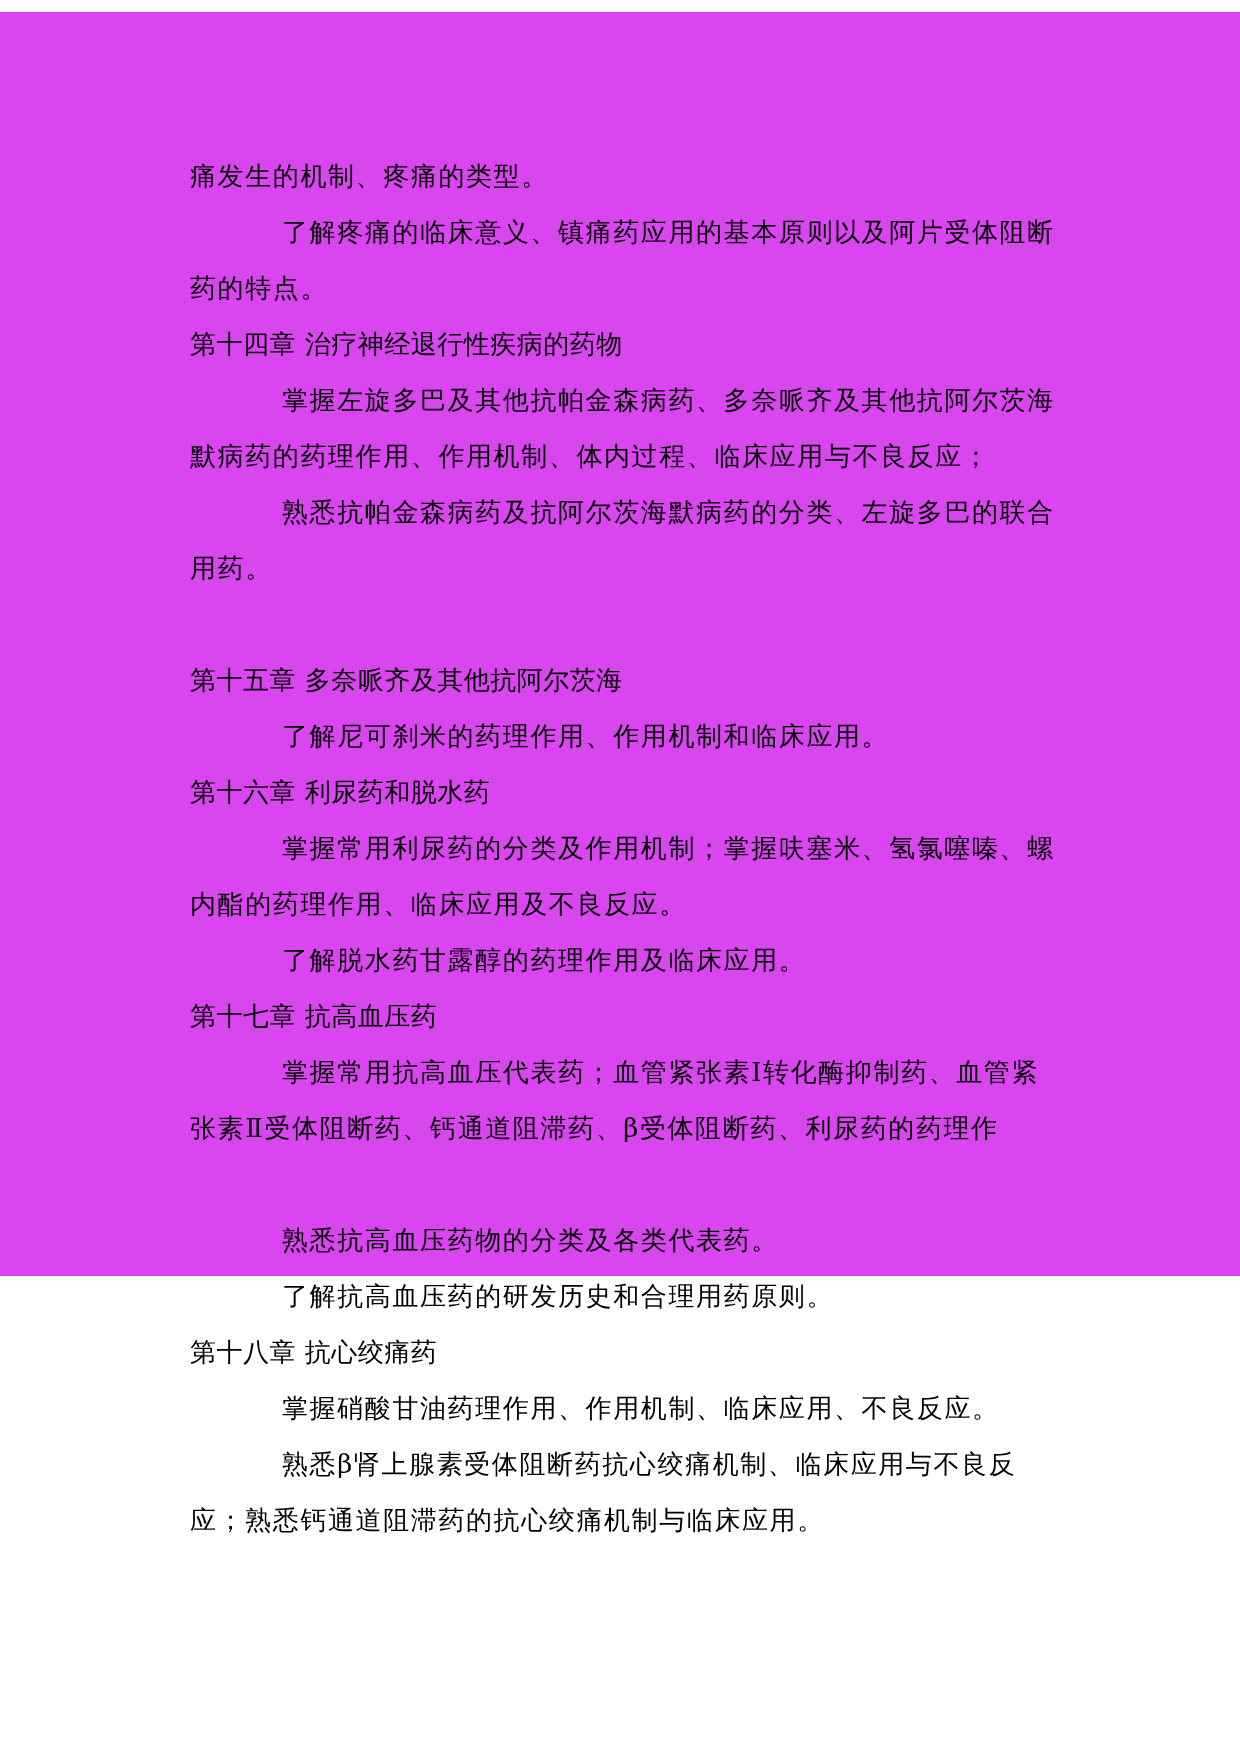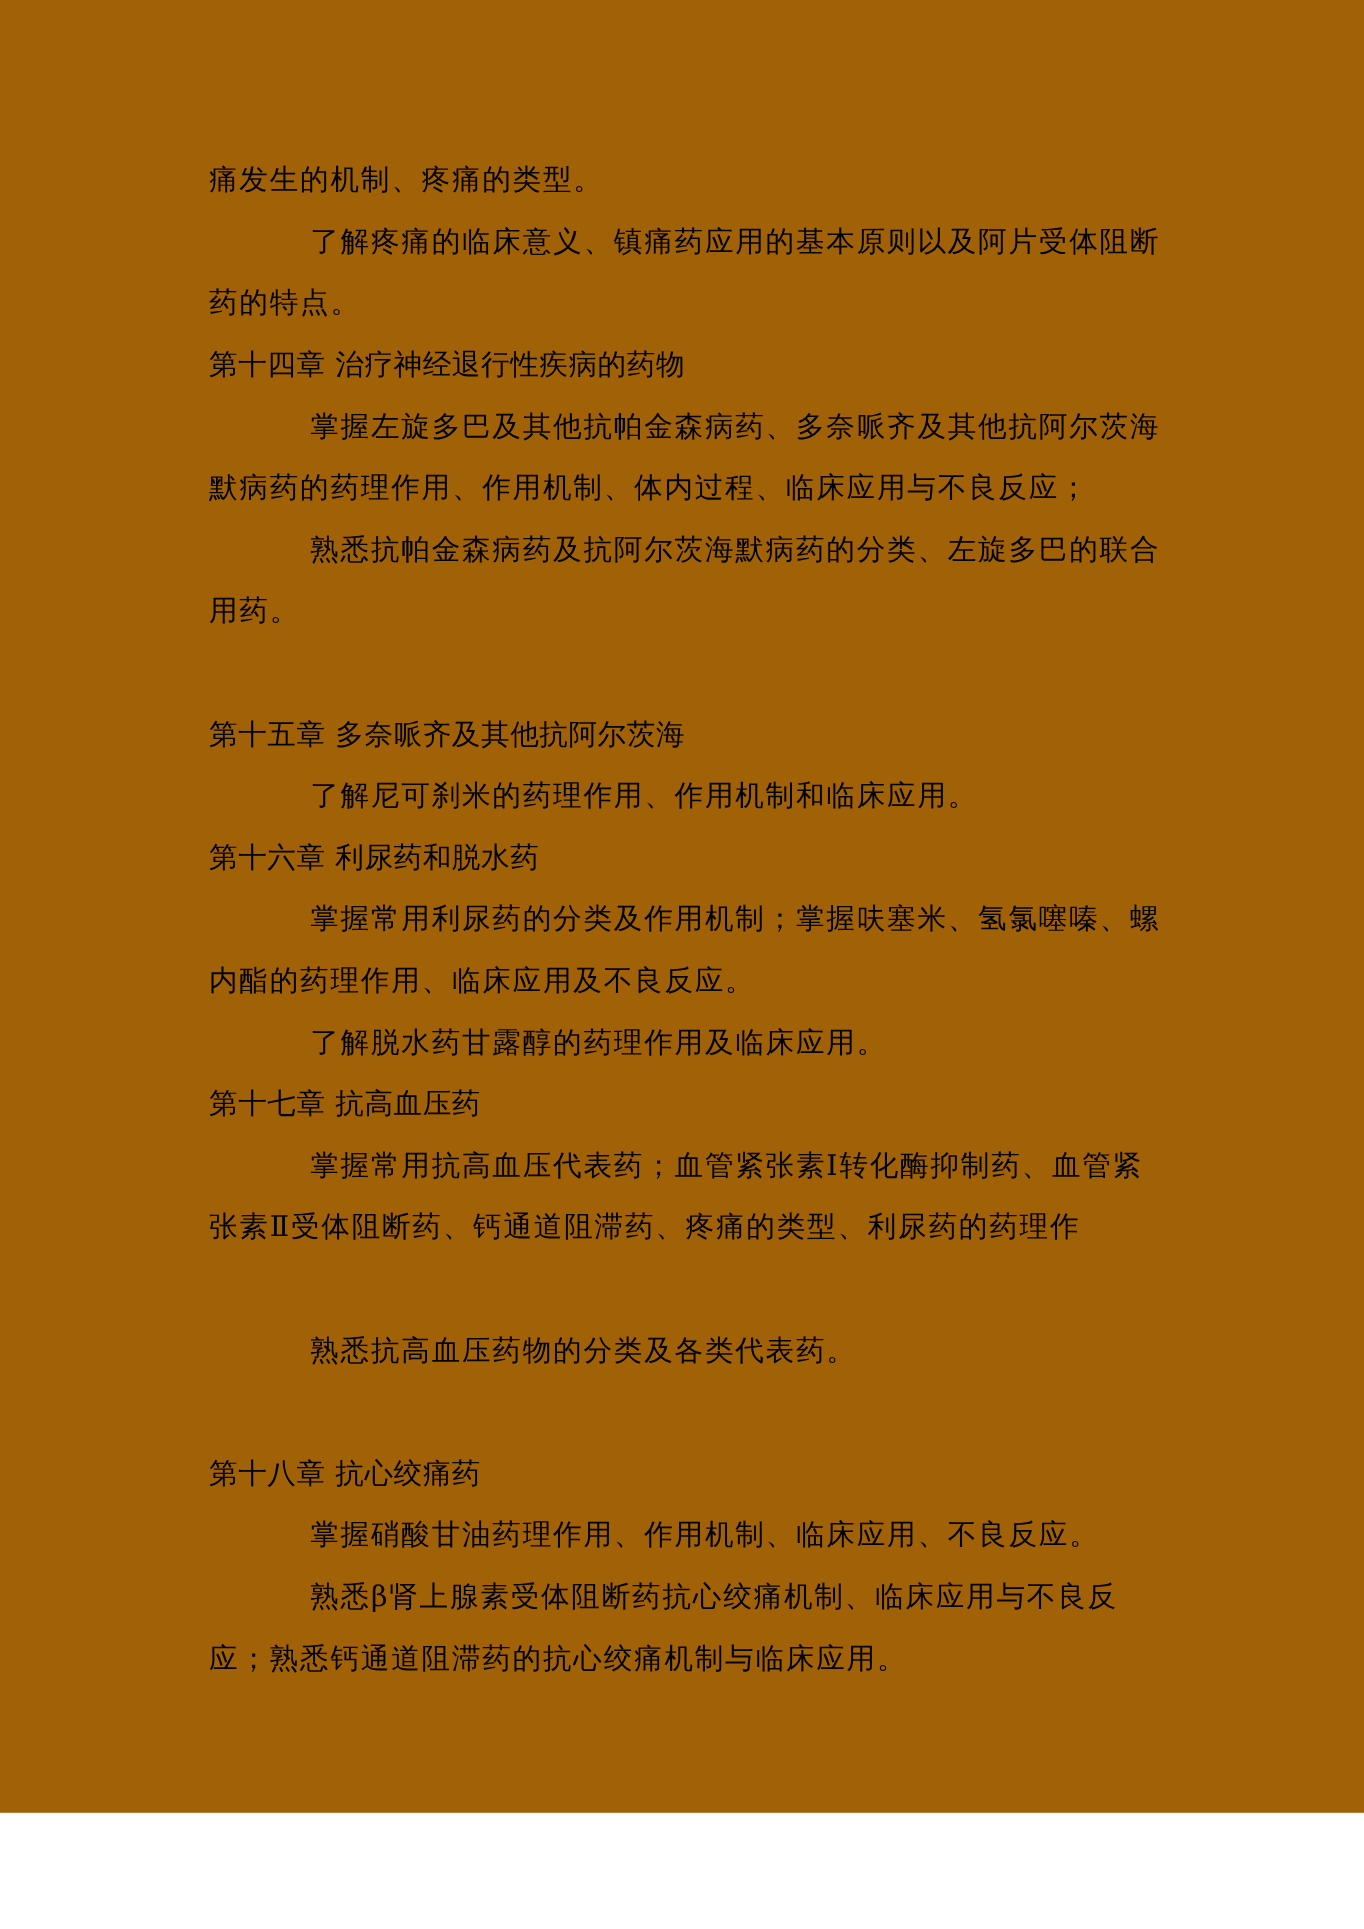--- a/index.html
+++ b/index.html
@@ -10,23 +10,23 @@
     body {
       width: 1240px;
       height: 1754px;
       position: relative;
       overflow: hidden;
       font-family: "DejaVu Serif", "Liberation Serif", serif;
       color: #000000;
     }
     .page {
       position: absolute;
-      left: 0; top: 0;
-      width: 1240px; height: 1648px;
-      background: #a16207;
+      left: 0; top: 12px;
+      width: 1240px; height: 1264px;
+      background: #d946ef;
     }
     .line {
       position: absolute;
       left: 190px;
       font-size: 26px;
       line-height: 32px;
       white-space: nowrap;
       letter-spacing: 1.6px;
     }
     .indent { left: 250px; margin-left: 32px; }
@@ -54,21 +54,22 @@
   <div class="line heading" style="top:652px">第十五章  多奈哌齐及其他抗阿尔茨海</div>
   <div class="line indent" style="top:708px">了解尼可刹米的药理作用、作用机制和临床应用。</div>
 
   <div class="line heading" style="top:764px">第十六章  利尿药和脱水药</div>
   <div class="line indent" style="top:820px">掌握常用利尿药的分类及作用机制；掌握呋塞米、氢氯噻嗪、螺</div>
   <div class="line" style="top:876px">内酯的药理作用、临床应用及不良反应。</div>
   <div class="line indent" style="top:932px">了解脱水药甘露醇的药理作用及临床应用。</div>
 
   <div class="line heading" style="top:988px">第十七章  抗高血压药</div>
   <div class="line indent" style="top:1044px">掌握常用抗高血压代表药；血管紧张素Ⅰ转化酶抑制药、血管紧</div>
-  <div class="line" style="top:1100px">张素Ⅱ受体阻断药、钙通道阻滞药、疼痛的类型、利尿药的药理作</div>
+  <div class="line" style="top:1100px">张素Ⅱ受体阻断药、钙通道阻滞药、β受体阻断药、利尿药的药理作</div>
   <div class="line indent" style="top:1212px">熟悉抗高血压药物的分类及各类代表药。</div>
+  <div class="line indent" style="top:1268px">了解抗高血压药的研发历史和合理用药原则。</div>
 
   <div class="line heading" style="top:1324px">第十八章  抗心绞痛药</div>
   <div class="line indent" style="top:1380px">掌握硝酸甘油药理作用、作用机制、临床应用、不良反应。</div>
   <div class="line indent" style="top:1436px">熟悉β肾上腺素受体阻断药抗心绞痛机制、临床应用与不良反</div>
   <div class="line" style="top:1492px">应；熟悉钙通道阻滞药的抗心绞痛机制与临床应用。</div>
 
 </div>
 
 </body></html>

